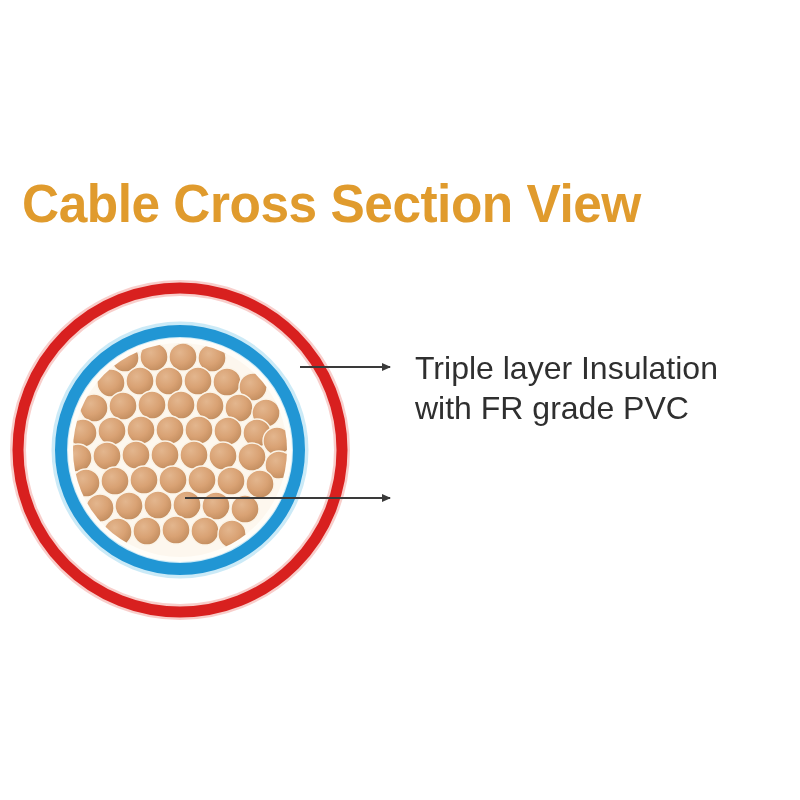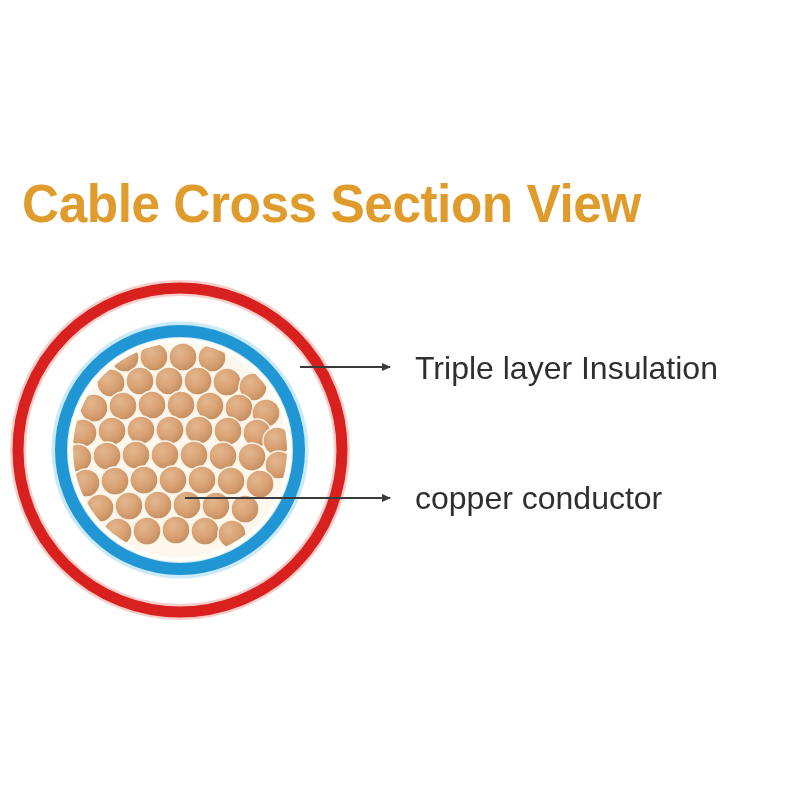--- a/index.html
+++ b/index.html
@@ -186,19 +186,19 @@
       <line x1="300" y1="367" x2="390" y2="367" stroke="#3a3a3a" stroke-width="2.2" marker-end="url(#arrowHead)"></line>
     </g>
 
     <g>
       <line x1="185" y1="498" x2="390" y2="498" stroke="#3a3a3a" stroke-width="2.2" marker-end="url(#arrowHead)"></line>
     </g>
   </svg>
 
   <div class="label-block" id="label-insulation">
     <span class="label-line">Triple layer Insulation</span>
+    <span class="label-line">with FR grade PVC</span>
   </div>
 
   <div class="label-block" id="label-conductor">
-    <span class="label-line">copper conductor</span>
   </div>
 
 </div>
 
 </body></html>

